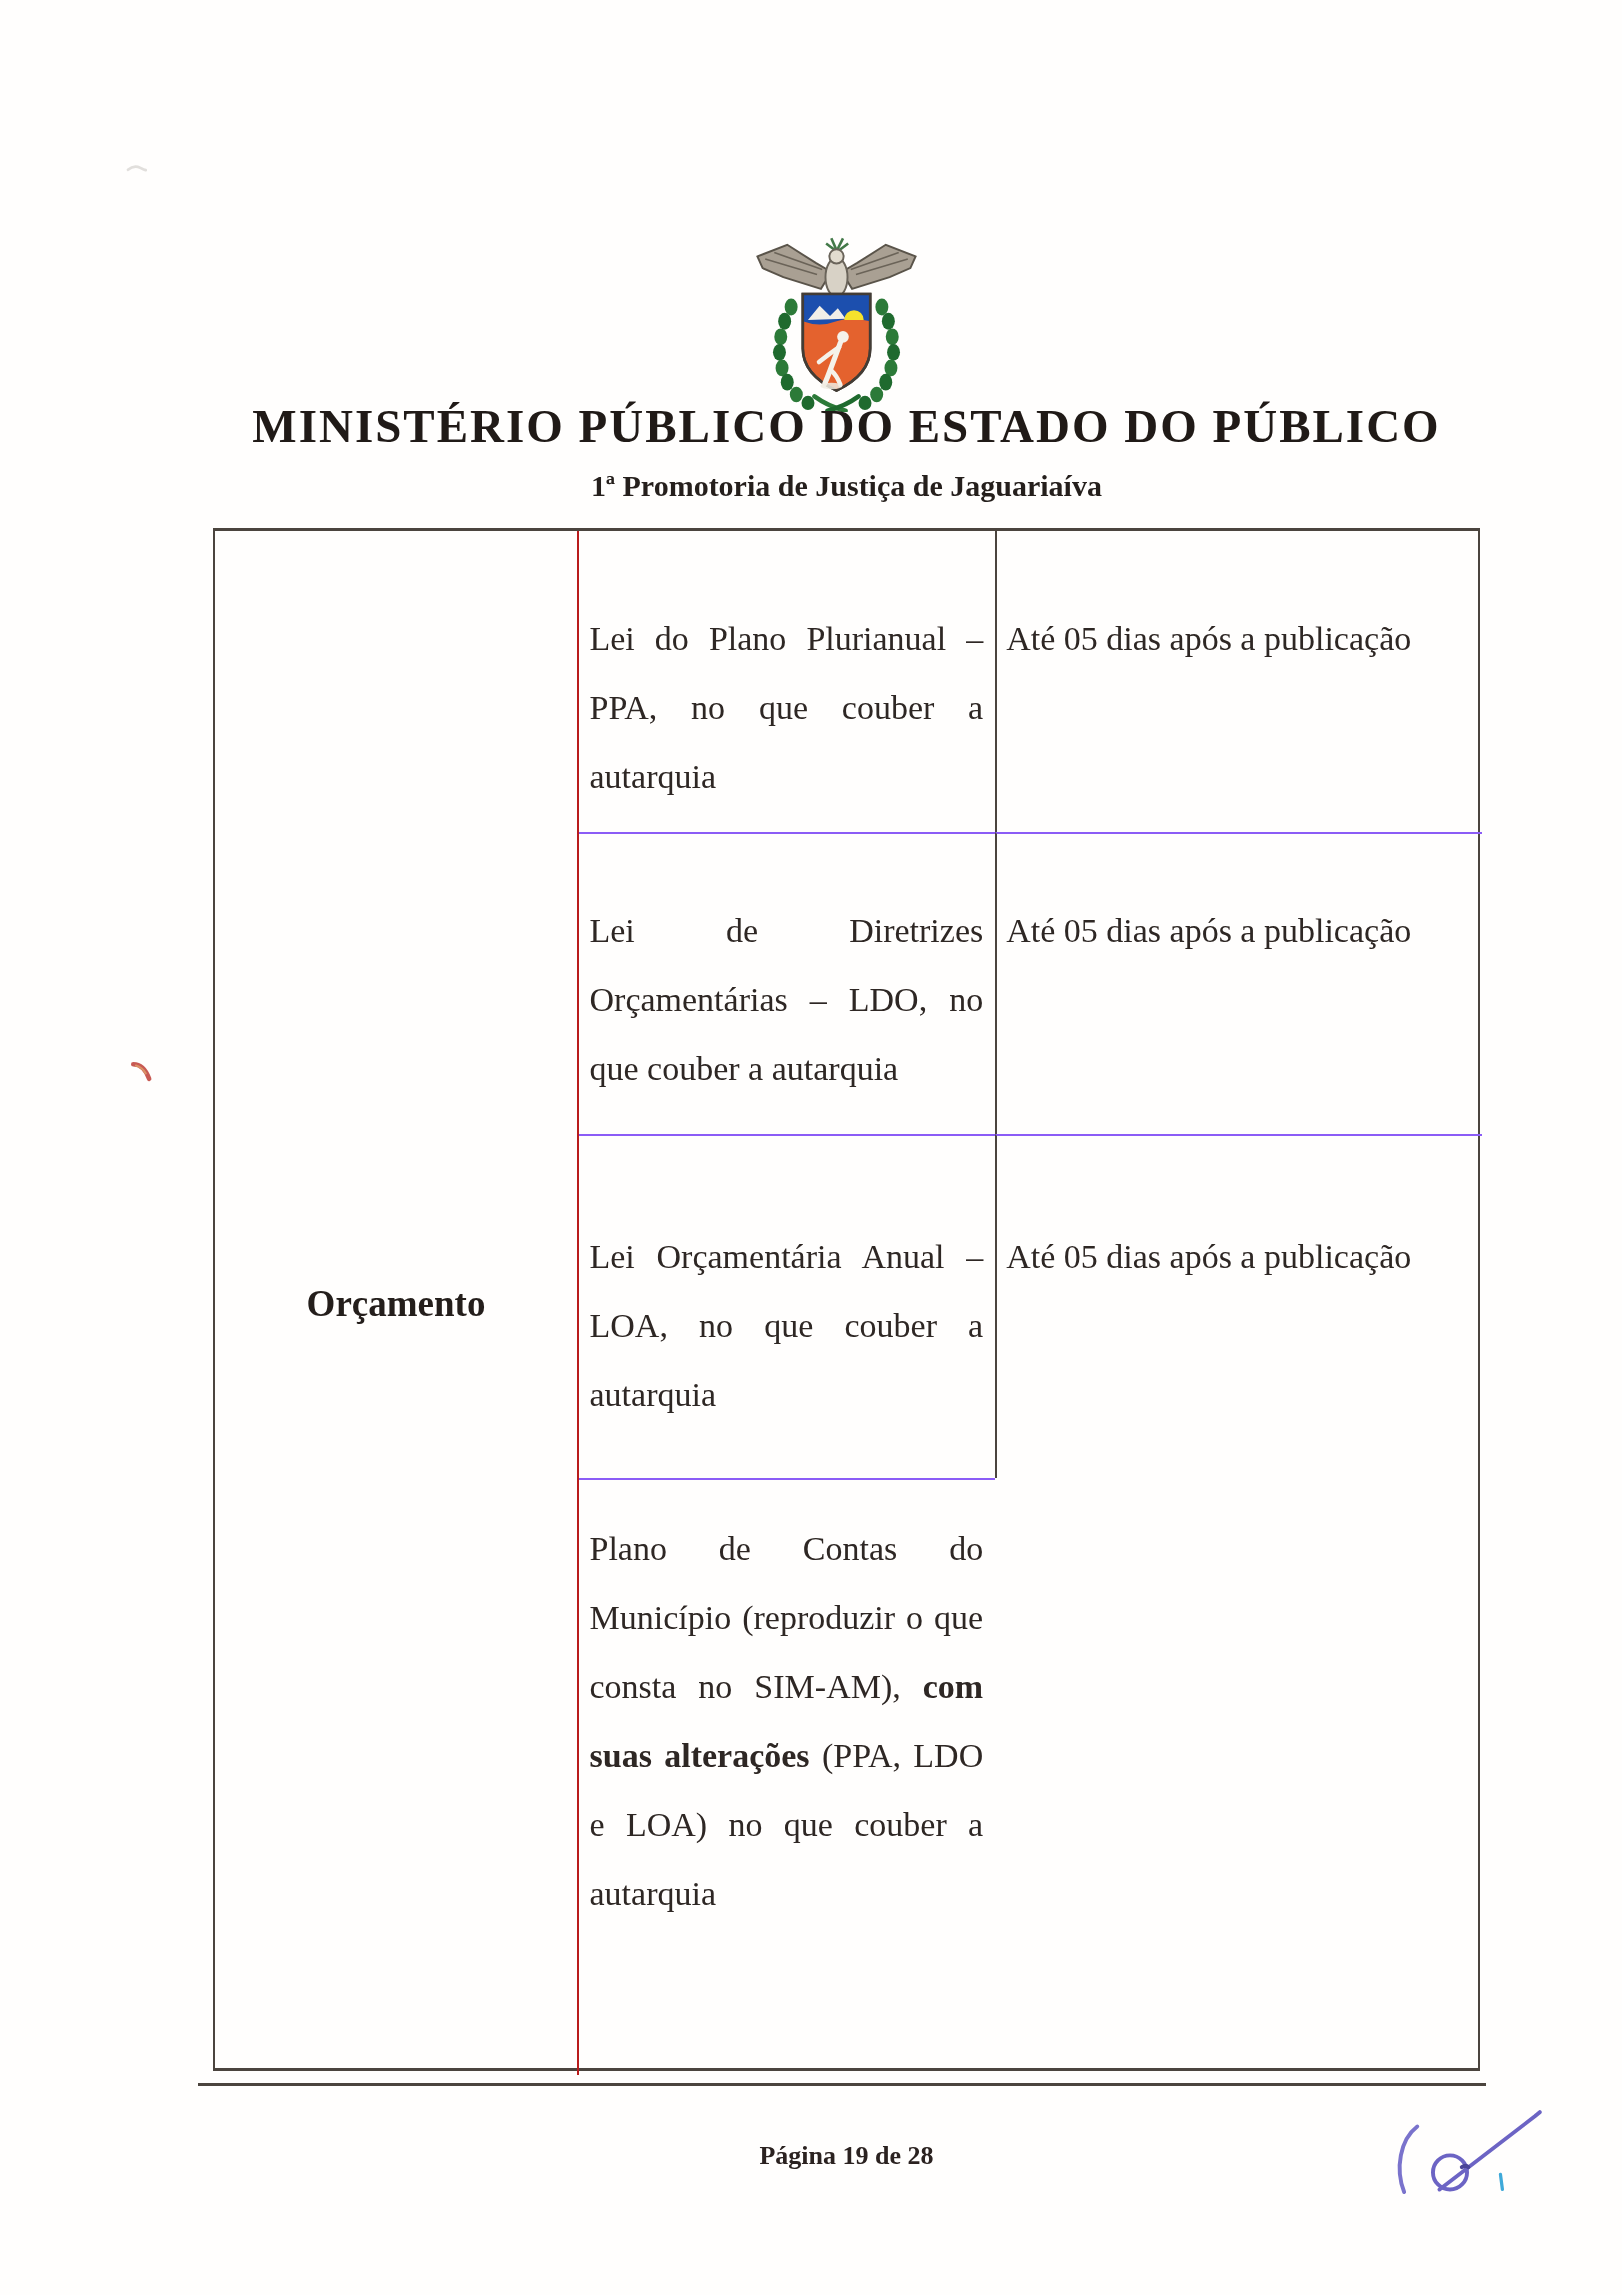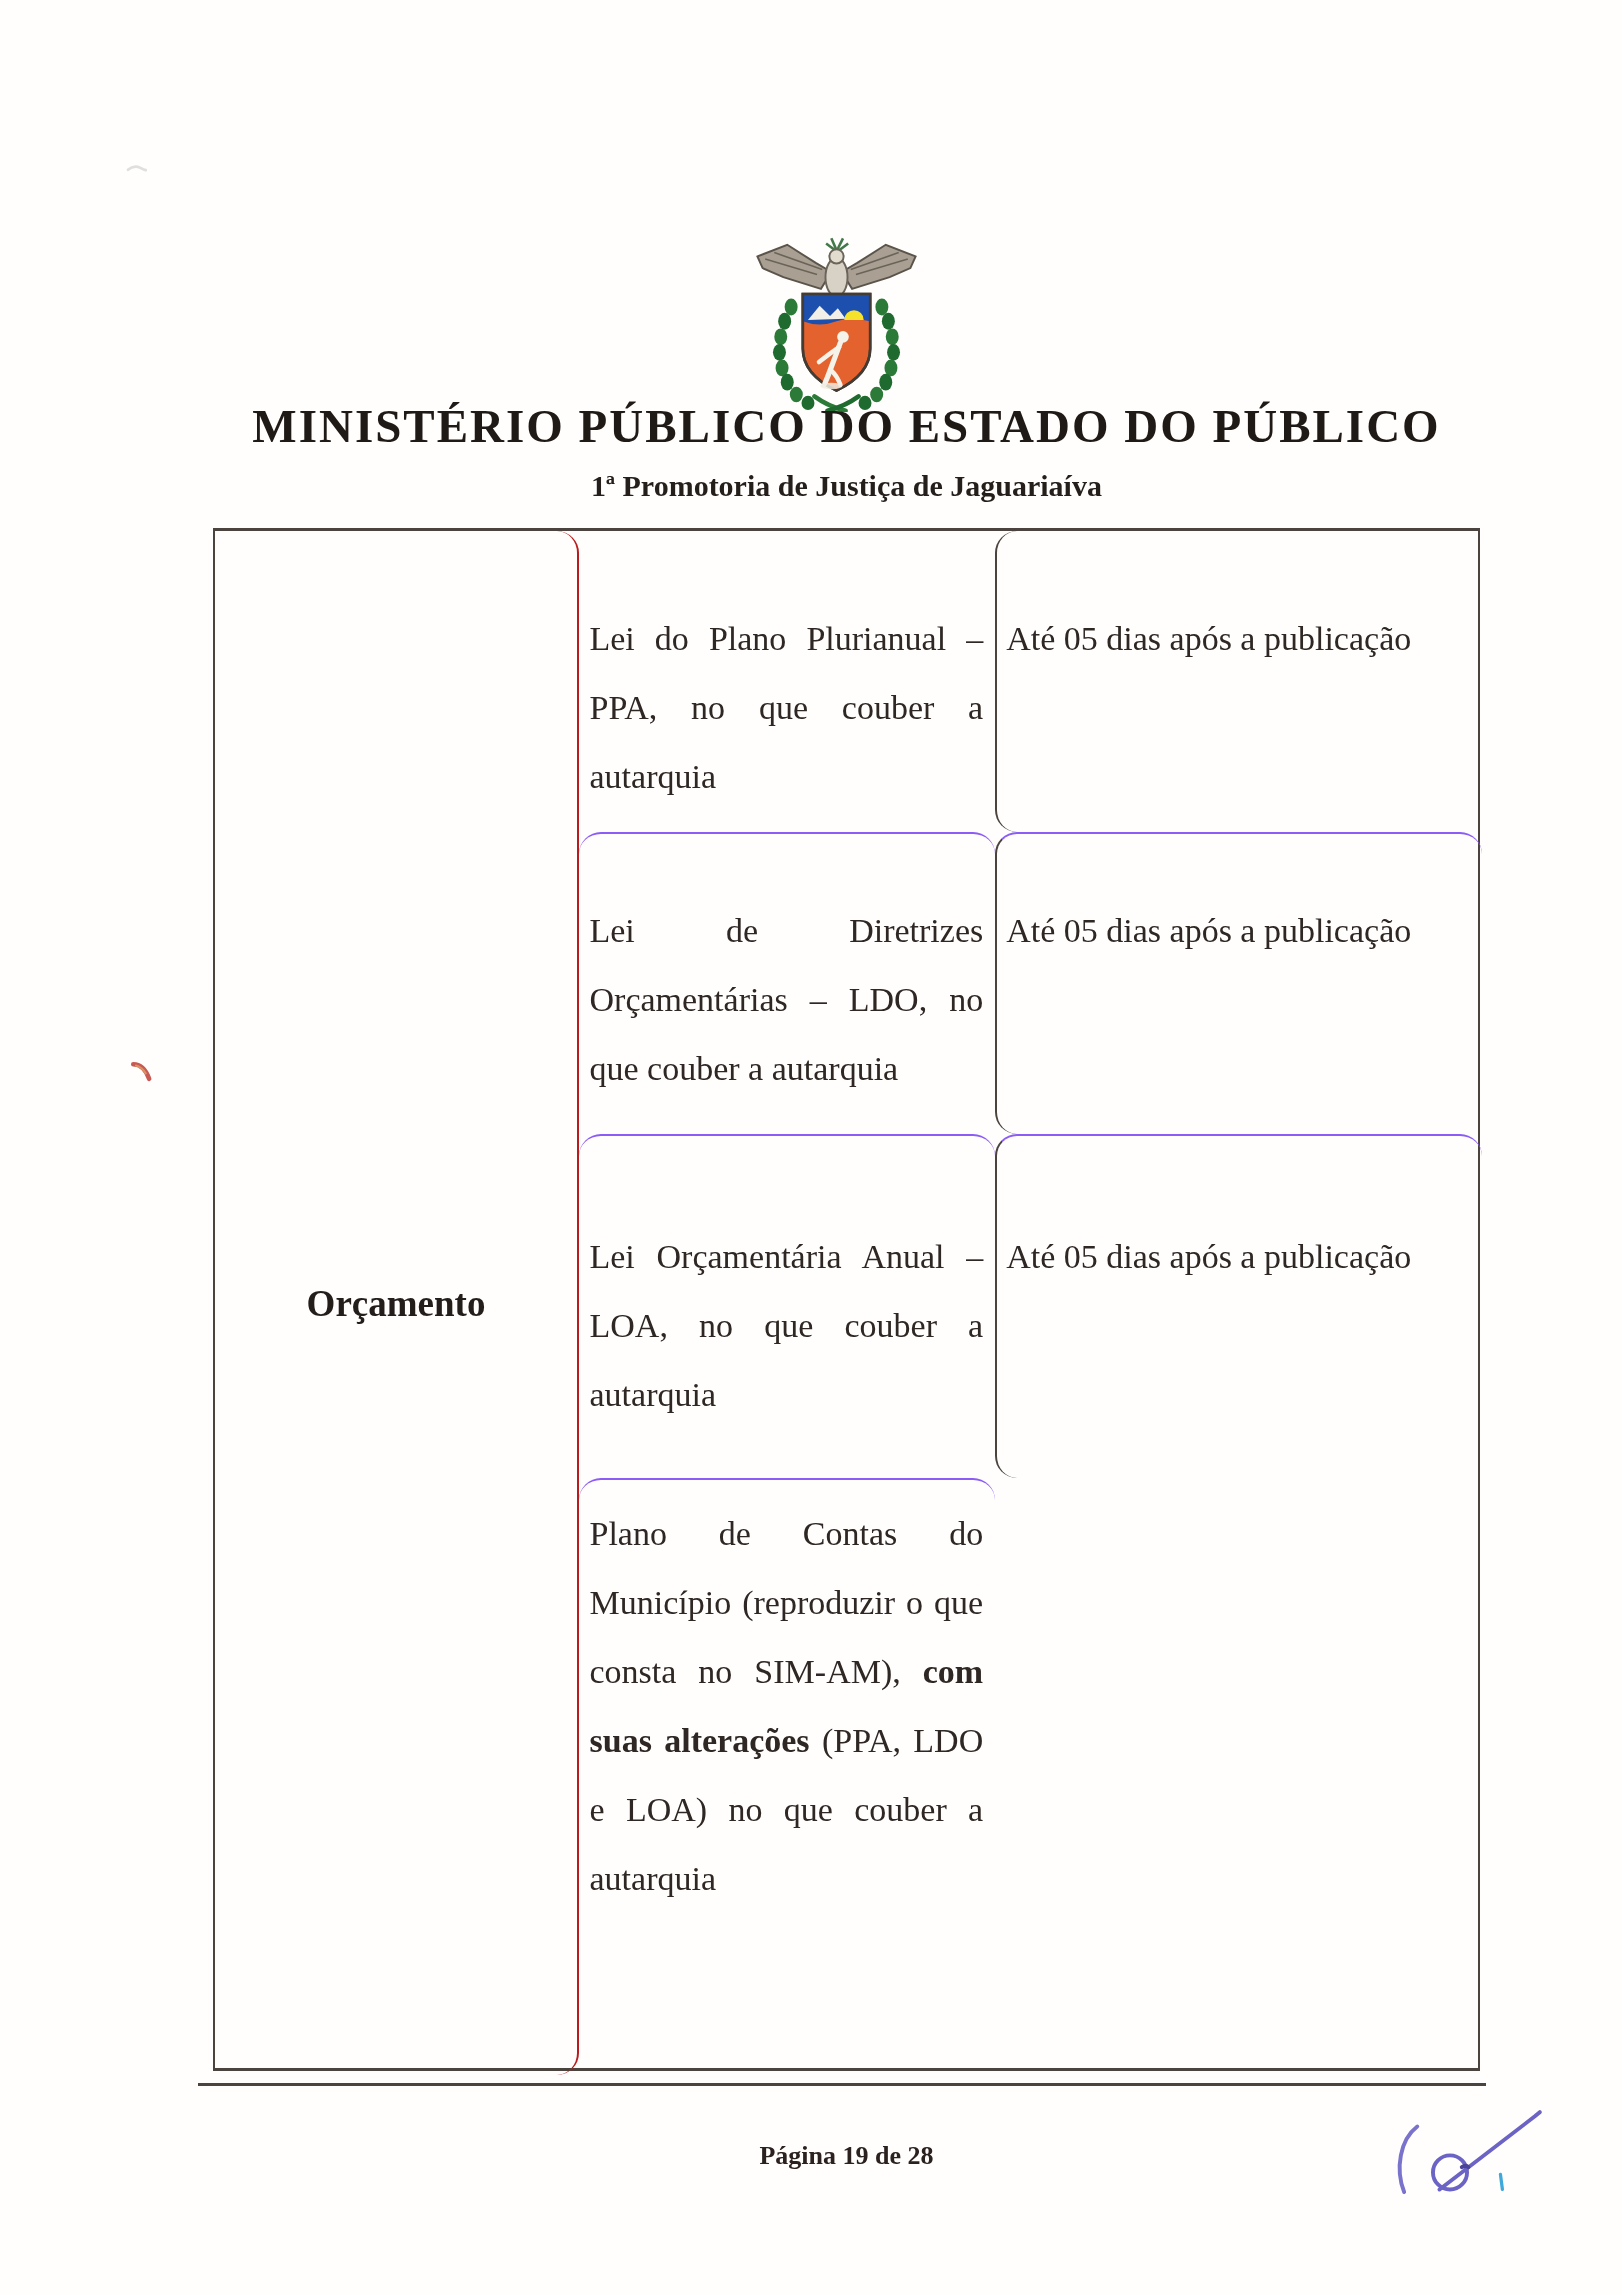--- a/index.html
+++ b/index.html
@@ -39,21 +39,21 @@
     position:absolute; left:213px; top:528px;
     width:1267px; height:1543px;
     display:grid;
     grid-template-columns:364px 416px 487px;
     grid-template-rows:301px 302px 344px 597px;
     border:2px solid #4b443e;
     border-top-width:3.3px;
     border-bottom-width:3.3px;
     font-size:34px; line-height:69px;
   }
-  .cell { box-sizing:border-box; overflow:hidden;border-radius:22px; }
+  .cell { box-sizing:border-box; overflow:hidden; }
   .cat-cell {
     grid-column:1; grid-row:1 / span 4;
     border-right:2px solid #b91c1c;
     display:flex; align-items:center; justify-content:center;
   }
   .cat-label { font-weight:bold; font-size:37px; color:#241e1b; }
 
   .item-cell {
     grid-column:2;
     text-align:justify;
@@ -63,21 +63,21 @@
     grid-column:3;
     border-left:2px solid #4b443e;
     padding-left:9.2px; padding-right:19.6px;
   }
   .row-divided { border-top:2px solid #8b5cf6; }
 
   .r1 { grid-row:1; } .r2 { grid-row:2; } .r3 { grid-row:3; } .r4 { grid-row:4; }
   .pt-r1 { padding-top:73px; }
   .pt-r2 { padding-top:62px; }
   .pt-r3 { padding-top:86px; }
-  .pt-r4 { padding-top:19px; }
+  .pt-r4 { padding-top:34px; }
   .justify-last { text-align:justify; }
 
   .table-bottom-rule {
     position:absolute; left:198px; top:2083px;
     width:1288px; height:3.3px; background:#4b443e;
   }
 
   
   .page-footer {
     position:absolute; left:213px; top:2140px; width:1267px;

